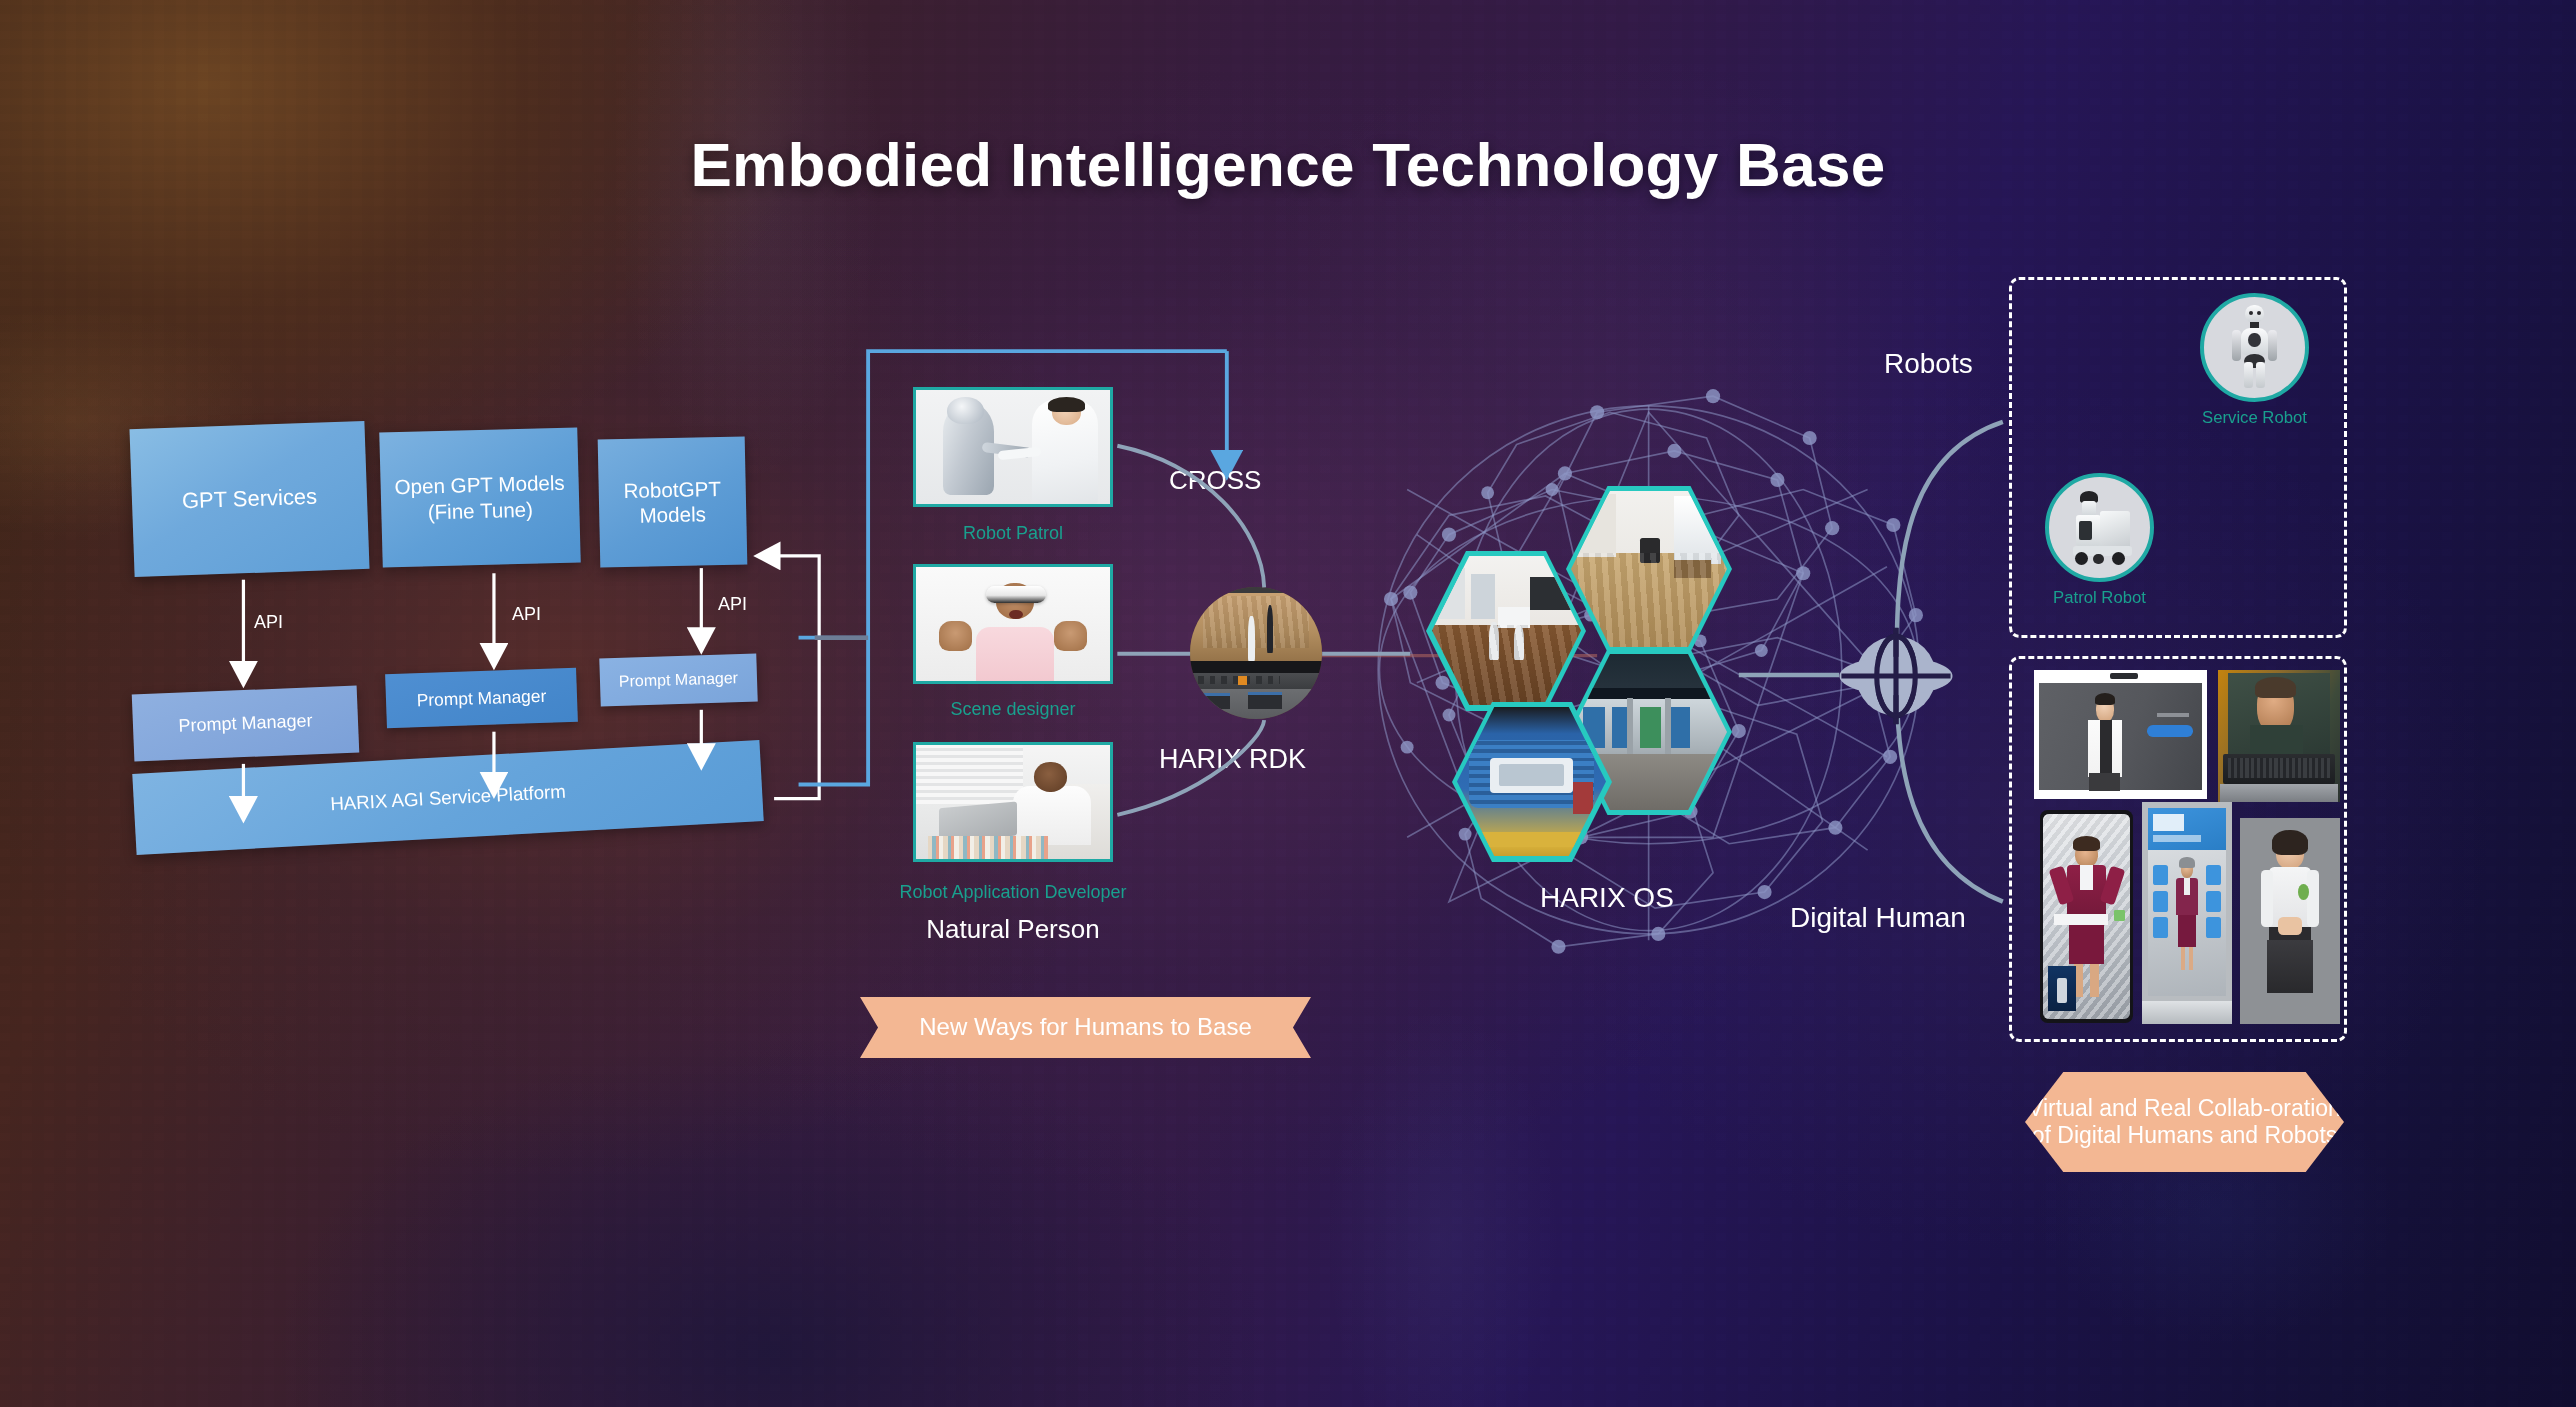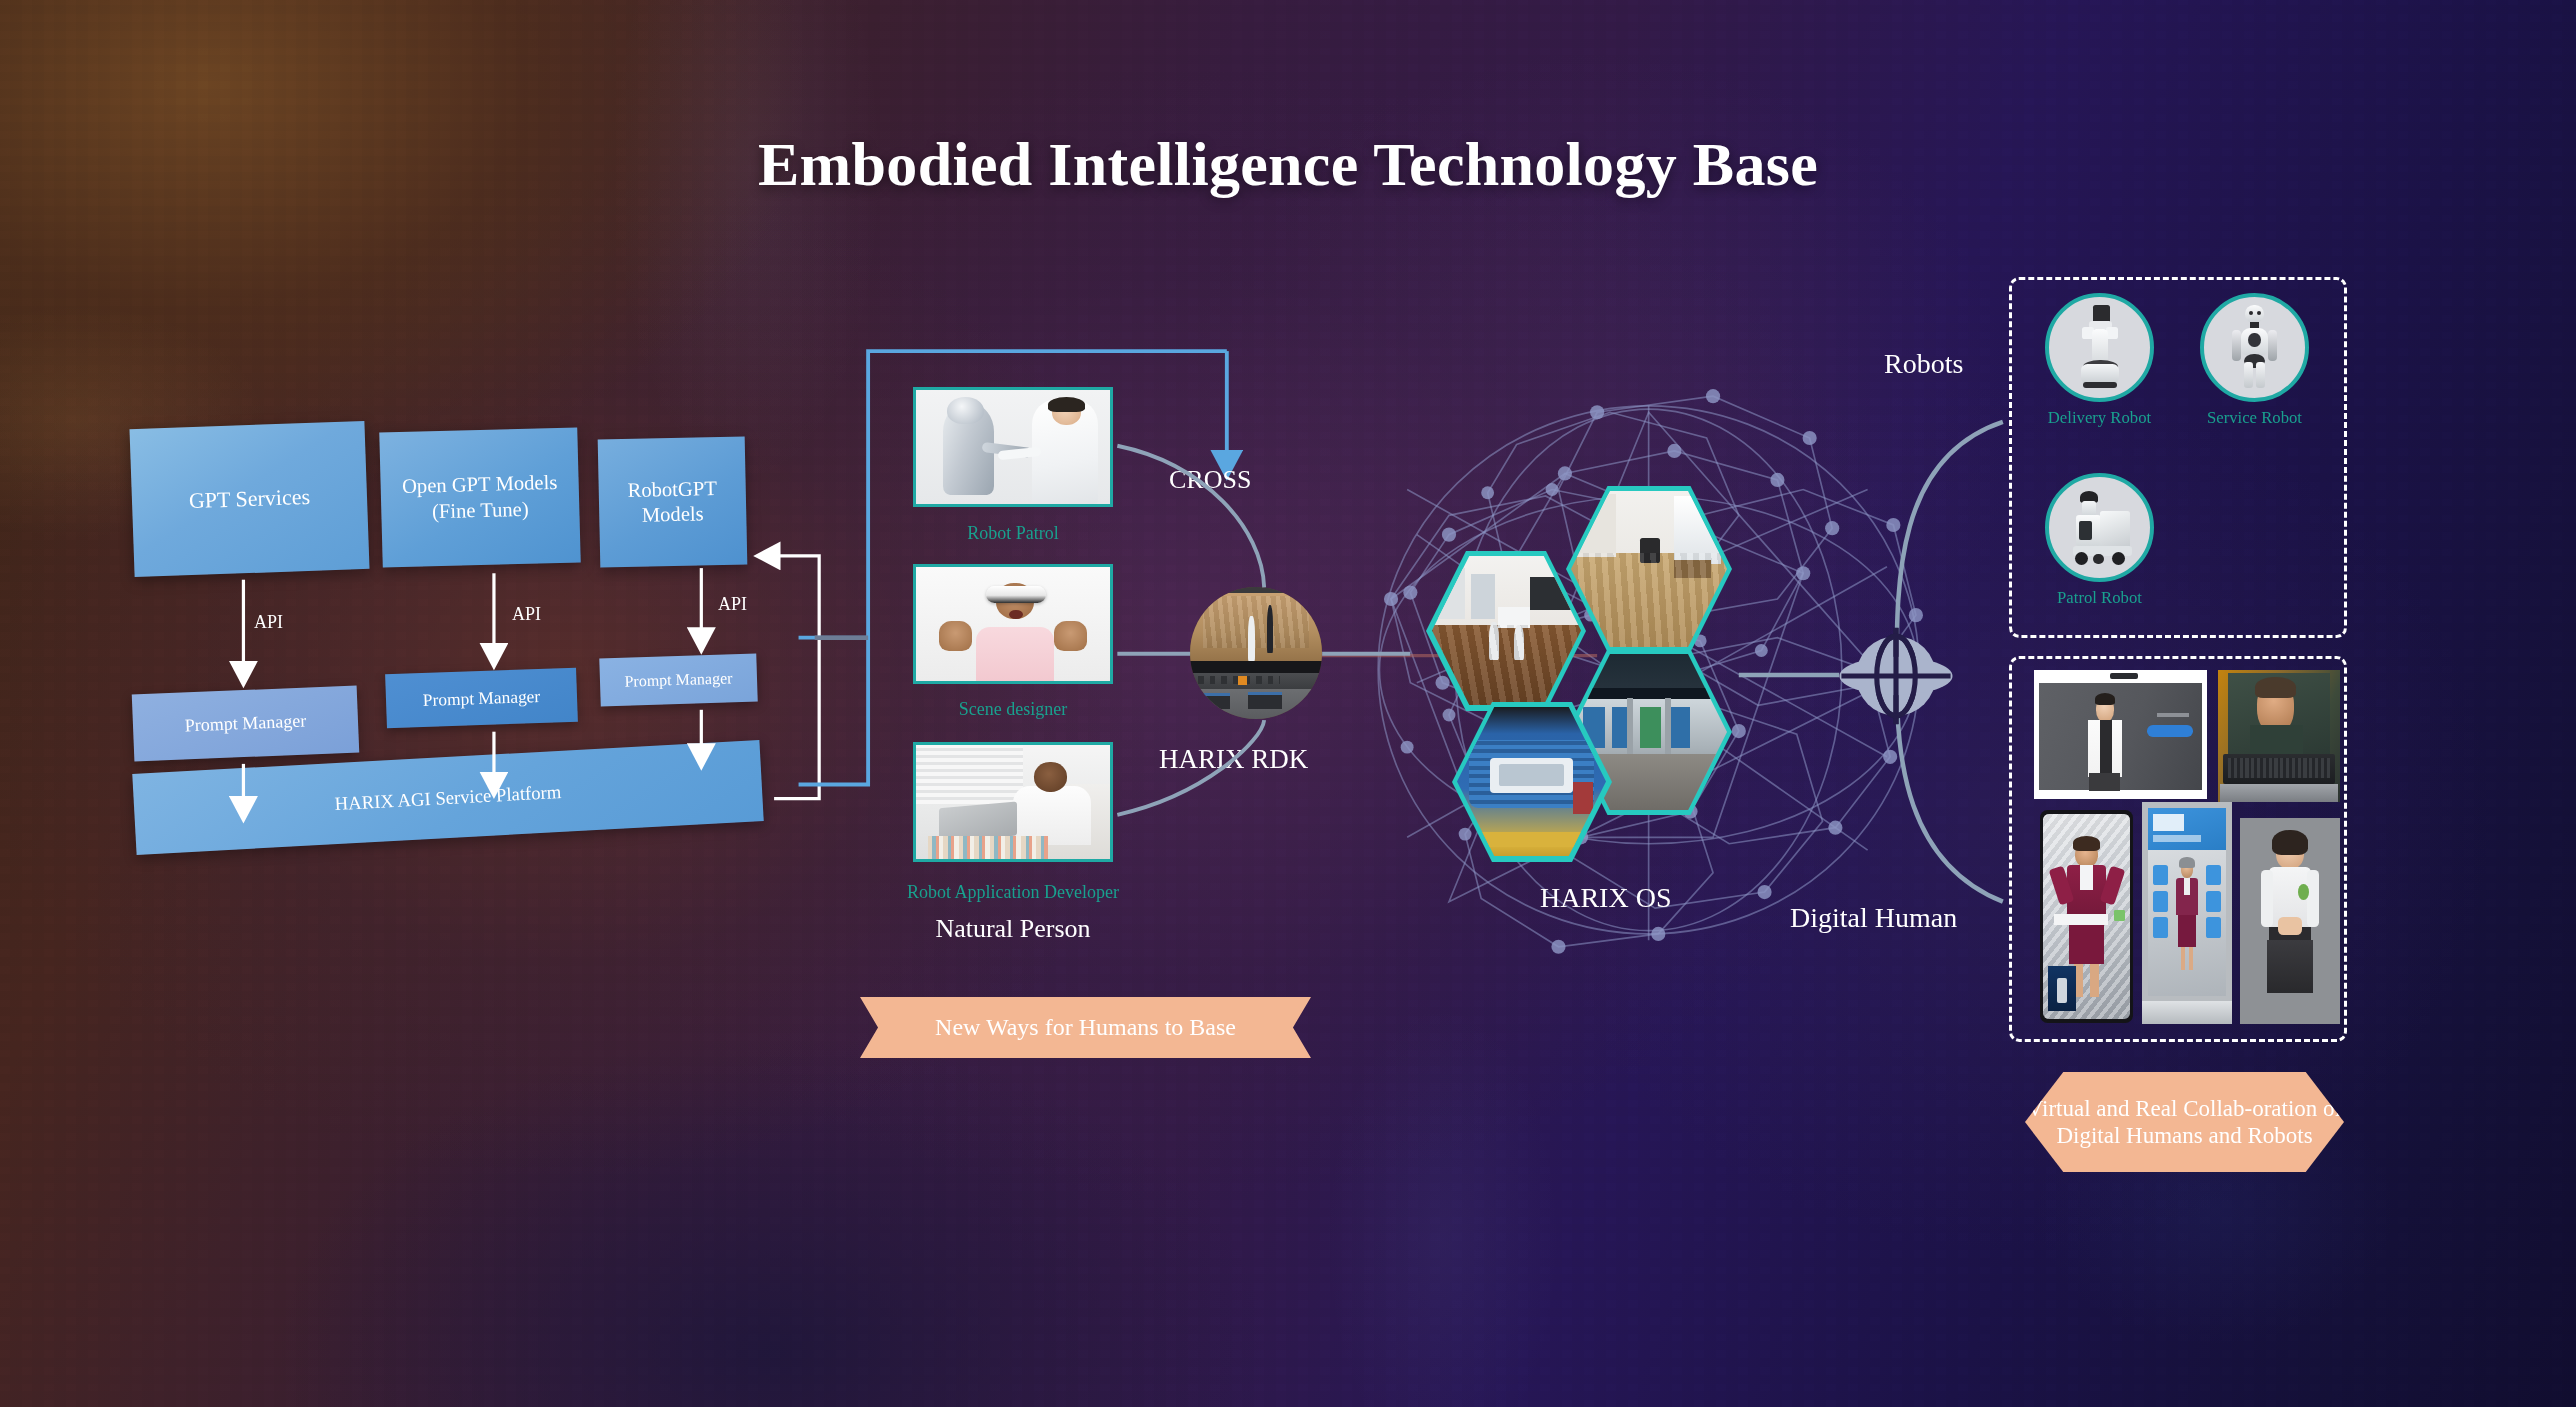--- a/index.html
+++ b/index.html
@@ -23,21 +23,21 @@
           repeating-linear-gradient(90deg, rgba(255,255,255,.028) 0 10.3px, rgba(0,0,0,.025) 10.3px 22px);
   }
   #bg-glow { position:absolute; inset:0; z-index:1;
         background:
           radial-gradient(ellipse 270px 167px at 3% 30%, rgba(255,180,90,.10), transparent 70%),
           radial-gradient(ellipse 193px 451px at 29% 12%, rgba(190,170,210,.08), transparent 70%),
           radial-gradient(ellipse 167px 335px at 56% 88%, rgba(120,140,220,.07), transparent 70%),
           radial-gradient(ellipse 258px 193px at 86% 86%, rgba(60,90,180,.10), transparent 70%);
   }
 
-  #stage { position:absolute; inset:0; z-index:5;font-family:Liberation Serif, serif; }
+  #stage { position:absolute; inset:0; z-index:5; }
 
   
   #title { position:absolute; left:0; top:129px; width:2576px; text-align:center;
            font-size:62px; font-weight:bold; color:#ffffff; letter-spacing:0.3px;
            text-shadow:0 2.6px 11.6px rgba(0,0,0,.45); }
 
   
   .gbox { position:absolute; color:#fff; display:flex; align-items:center; justify-content:center;
           text-align:center; line-height:1.22; box-shadow:0 3.9px 14px rgba(0,0,0,.35);
           background:linear-gradient(150deg,#89bde4 0%,#6fa9dc 45%,#5e9ed6 100%); }
@@ -482,33 +482,20 @@
         <line x1="10" y1="95" x2="180" y2="95"></line>
       </g>
     </svg>
   </div>
 
   <div class="flabel" id="lbl-robots">Robots</div>
   <div class="flabel" id="lbl-digital">Digital Human</div>
 
   <div class="dashpanel" id="panel-robots"></div>
 
-  <div class="rcell" style="left:2035px; top:293px;">
-    <div class="rcirc">
-      <div class="rb" style="left:44%;top:8%;width:16%;height:18%;background:#2b2b2e;border-radius:2.6px;"></div>
-      <div class="rb" style="left:40%;top:24%;width:22%;height:8%;background:#e9ebee;border-radius:3.2px;"></div>
-      <div class="rb" style="left:33%;top:30%;width:12%;height:12%;background:#f2f4f6;border-radius:2.6px;"></div>
-      <div class="rb" style="left:56%;top:30%;width:12%;height:12%;background:#f2f4f6;border-radius:2.6px;"></div>
-      <div class="rb" style="left:43%;top:32%;width:15%;height:34%;background:linear-gradient(180deg,#fbfcfd,#d6dadd);border-radius:4.5px;"></div>
-      <div class="rb" style="left:34%;top:62%;width:34%;height:13%;background:#3c3c40;border-radius:50%;"></div>
-      <div class="rb" style="left:32%;top:66%;width:37%;height:20%;background:linear-gradient(180deg,#f4f6f8,#c9ced2);border-radius:6.4px;"></div>
-      <div class="rb" style="left:34%;top:84%;width:33%;height:6%;background:#2d2d31;border-radius:3.2px;"></div>
-    </div>
-    <div class="rlabel">Delivery Robot</div>
-  </div>
 
   <div class="rcell" style="left:2190px; top:293px;">
     <div class="rcirc">
       <div class="rb" style="left:41%;top:8%;width:18%;height:18%;background:linear-gradient(180deg,#fafbfc,#cdd2d6);border-radius:48%;"></div>
       <div class="rb" style="left:45%;top:14%;width:4%;height:4%;background:#2a2a2d;border-radius:50%;"></div>
       <div class="rb" style="left:52%;top:14%;width:4%;height:4%;background:#2a2a2d;border-radius:50%;"></div>
       <div class="rb" style="left:46%;top:25%;width:8%;height:8%;background:#2b2b2e;"></div>
       <div class="rb" style="left:37%;top:31%;width:26%;height:26%;background:linear-gradient(180deg,#fbfcfd,#d2d6da);border-radius:9px 9px 5.2px 5.2px;"></div>
       <div class="rb" style="left:44%;top:36%;width:12%;height:14%;background:#33343a;border-radius:50%;"></div>
       <div class="rb" style="left:28%;top:33%;width:9%;height:30%;background:linear-gradient(180deg,#ececf0,#9ea4a9);border-radius:3.9px;"></div>

